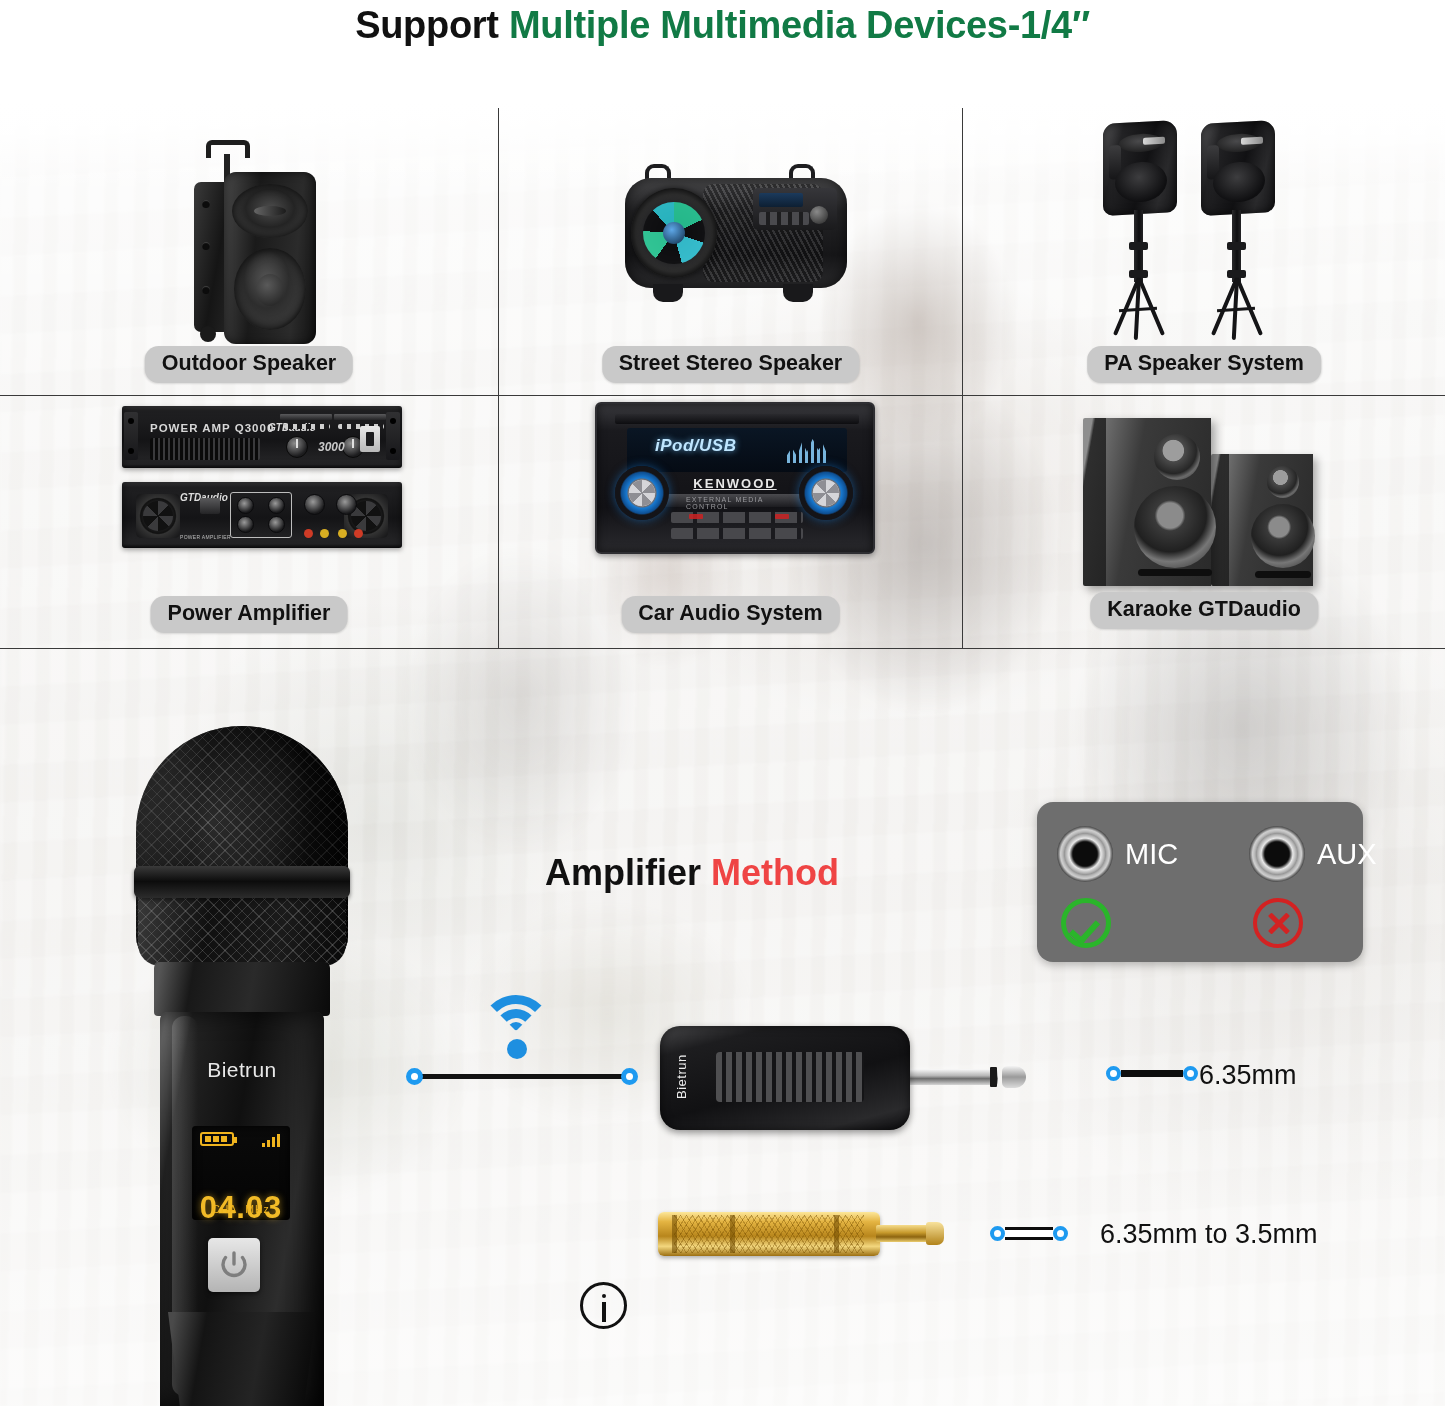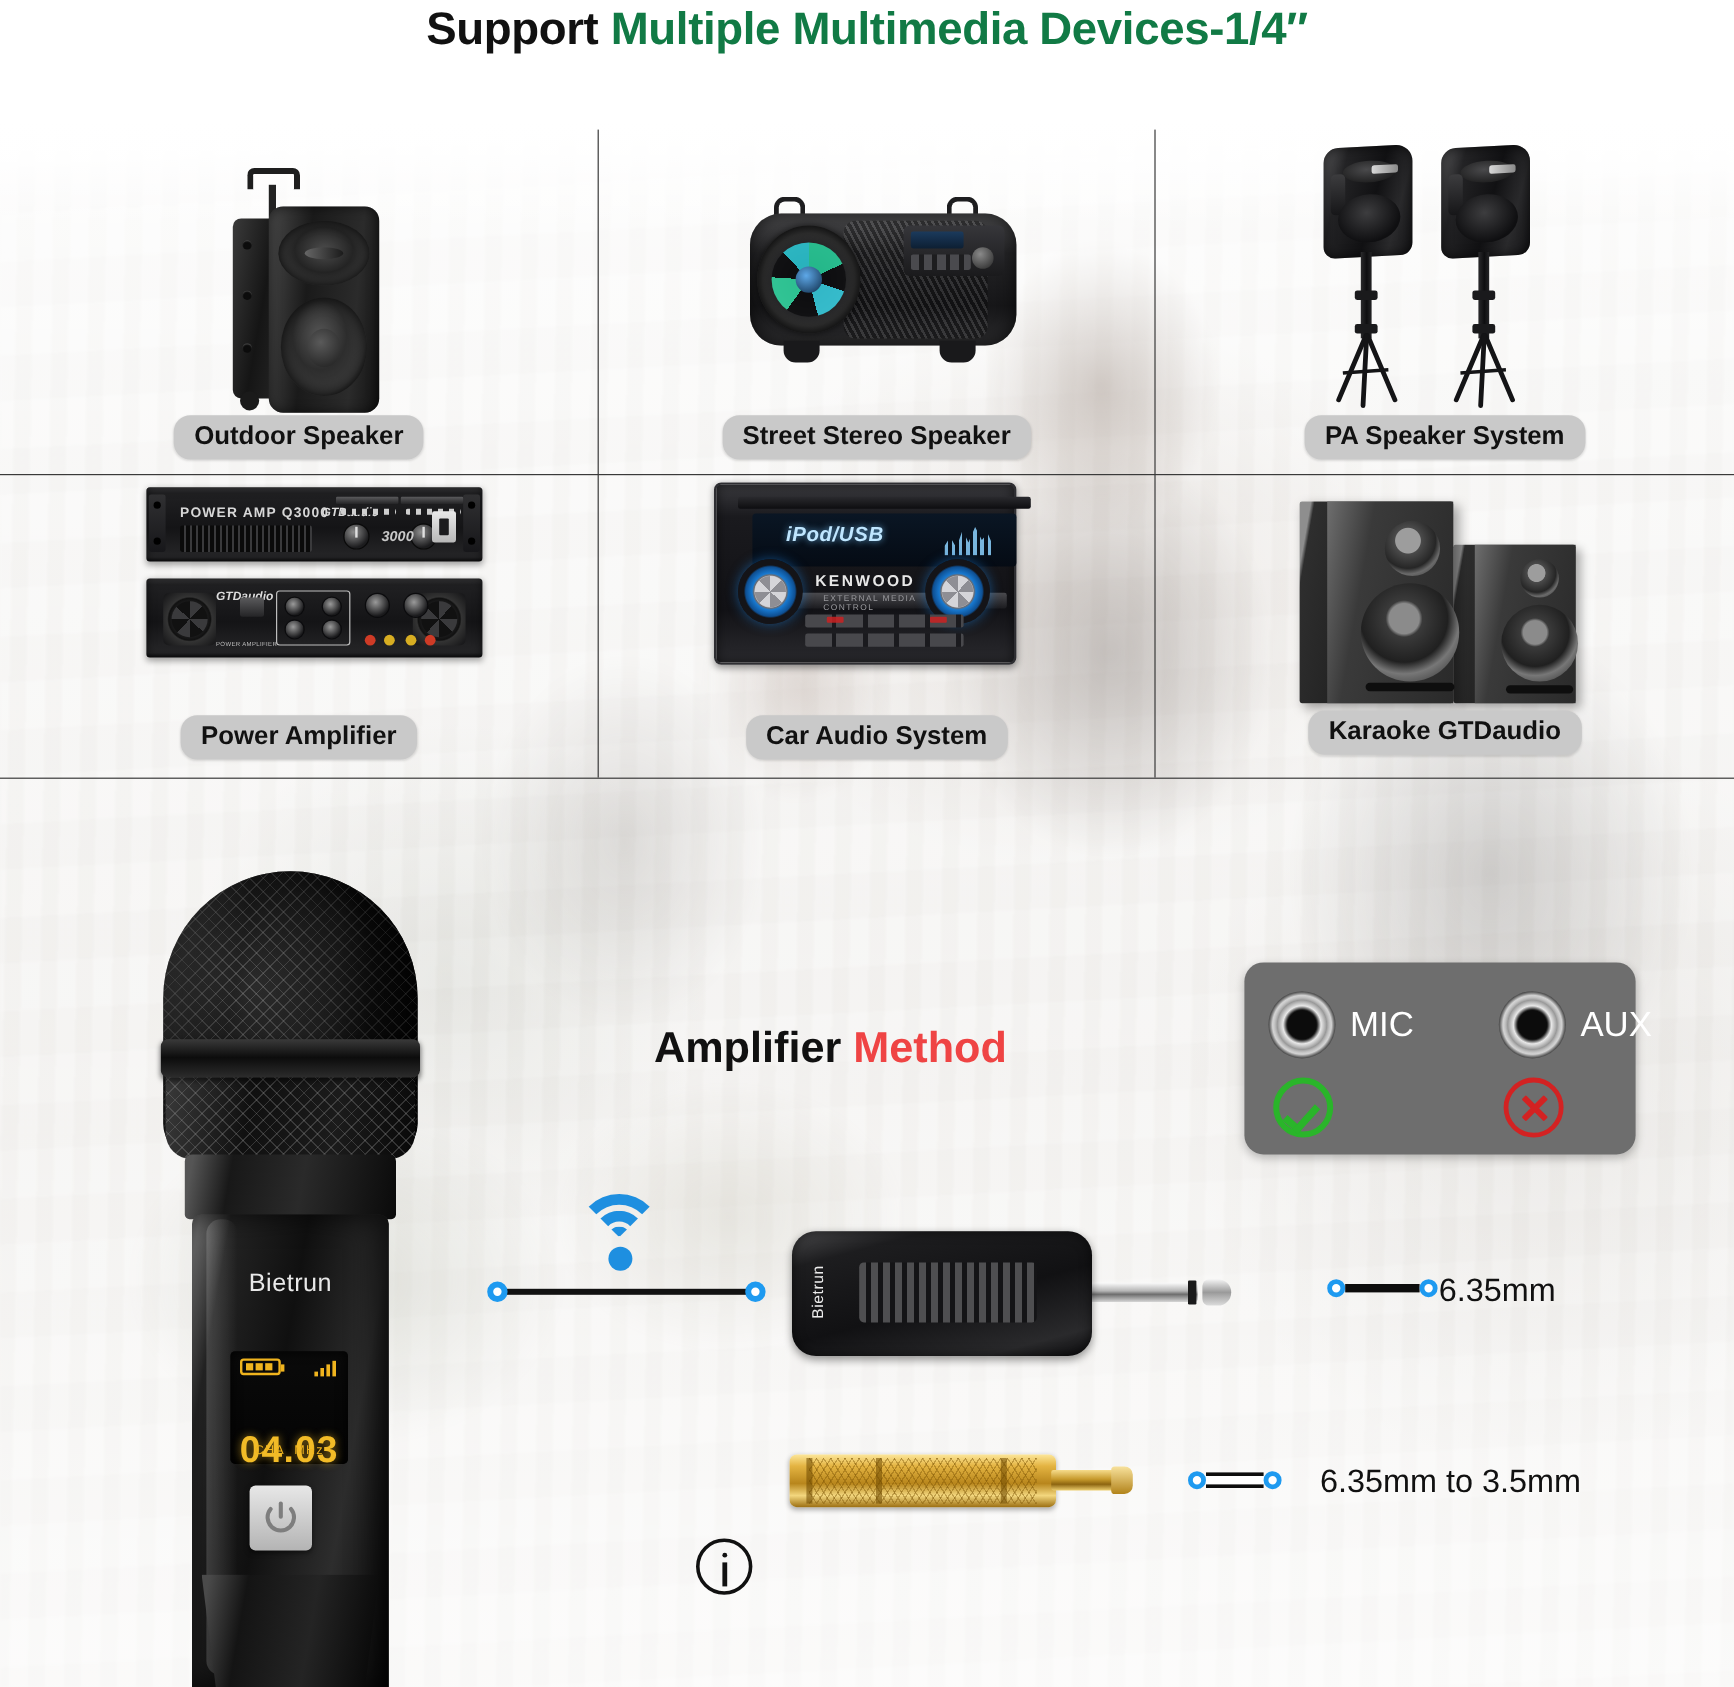--- a/index.html
+++ b/index.html
@@ -198,36 +198,36 @@
     width:30px; height:30px; border-radius:50%;
     background:conic-gradient(#3a3a3c 0 12%, #111 12% 25%, #3a3a3c 25% 37%, #111 37% 50%, #3a3a3c 50% 62%, #111 62% 75%, #3a3a3c 75% 87%, #111 87% 100%); }
   .amp-boxio{ position:absolute; left:108px; top:10px; width:62px; height:46px;
     border:1.5px solid #bdbdbd; border-radius:3px; }
   .amp-xlr{ position:absolute; width:17px; height:17px; border-radius:50%;
     background:radial-gradient(circle at 42% 36%, #9a9a9a, #1a1a1c 70%); border:1px solid #0b0b0d; }
   .amp-rca{ position:absolute; width:9px; height:9px; border-radius:50%; }
   .amp-label-sm{ position:absolute; font-size:5px; color:#bdbdbd; letter-spacing:.3px; }
 
   
-  .car-wrap{ position:absolute; left:96px; top:6px; width:252px; height:152px;
+  .car-wrap{ position:absolute; left:96px; top:6px; width:280px; height:152px;
     background:linear-gradient(180deg,#3a3a3e,#1a1a1e 18%, #121216 70%, #2a2a2e);
     border-radius:6px; box-shadow:0 2px 6px rgba(0,0,0,.4), inset 0 0 10px rgba(0,0,0,.6);
     border:2px solid #2e2e32;padding-left:28px; }
   .car-slot{ position:absolute; left:18px; top:10px; width:244px; height:10px; border-radius:2px;
     background:linear-gradient(180deg,#2a2a2e,#0d0d10); }
   .car-lcdarea{ position:absolute; left:30px; top:24px; width:220px; height:44px; border-radius:3px;
     background:linear-gradient(180deg,#0a1624,#050b14); }
   .car-lcdtext{ position:absolute; left:28px; top:8px; font-size:17px; letter-spacing:.5px;
     color:#bfe6ff; font-family:"Liberation Sans",sans-serif; font-style:italic;
     text-shadow:0 0 6px rgba(120,200,255,.8); font-weight:bold; }
   .car-eq{ position:absolute; right:20px; top:9px; width:40px; height:26px;
     background:repeating-linear-gradient(90deg, rgba(140,210,255,.85) 0 3px, transparent 3px 6px);
     clip-path:polygon(0 70%, 12% 40%, 25% 75%, 38% 18%, 50% 58%, 64% 8%, 78% 50%, 90% 28%, 100% 64%, 100% 100%, 0 100%); }
   .car-brand{ position:absolute; left:50%; transform:translateX(-50%); top:72px;
-    font-size:13px; font-weight:bold; color:#e8e8e8; letter-spacing:2px; }
+    font-size:13px; font-weight:bold; color:#e8e8e8; letter-spacing:2px;text-decoration:underline; }
   .car-bar{ position:absolute; left:38px; top:90px; width:204px; height:13px; border-radius:2px;
     background:linear-gradient(180deg,#4a4a4e,#1c1c20); }
   .car-bar span{ position:absolute; left:50%; transform:translateX(-50%); top:2px; font-size:7px;
     color:#9a9a9e; letter-spacing:1.2px; }
   .car-knob{ position:absolute; width:54px; height:54px; border-radius:50%;
     background:radial-gradient(circle at 50% 50%, #b9b9bd 0 34%, #6d6d72 36%, #1879d0 40%, #0e4f92 54%, #141418 58%);
     box-shadow:0 0 10px rgba(30,130,220,.55); }
   .car-knob.l{ left:18px; top:62px; }
   .car-knob.r{ right:20px; top:62px; }
   .car-knob::after{ content:""; position:absolute; left:50%; top:50%; transform:translate(-50%,-50%);

